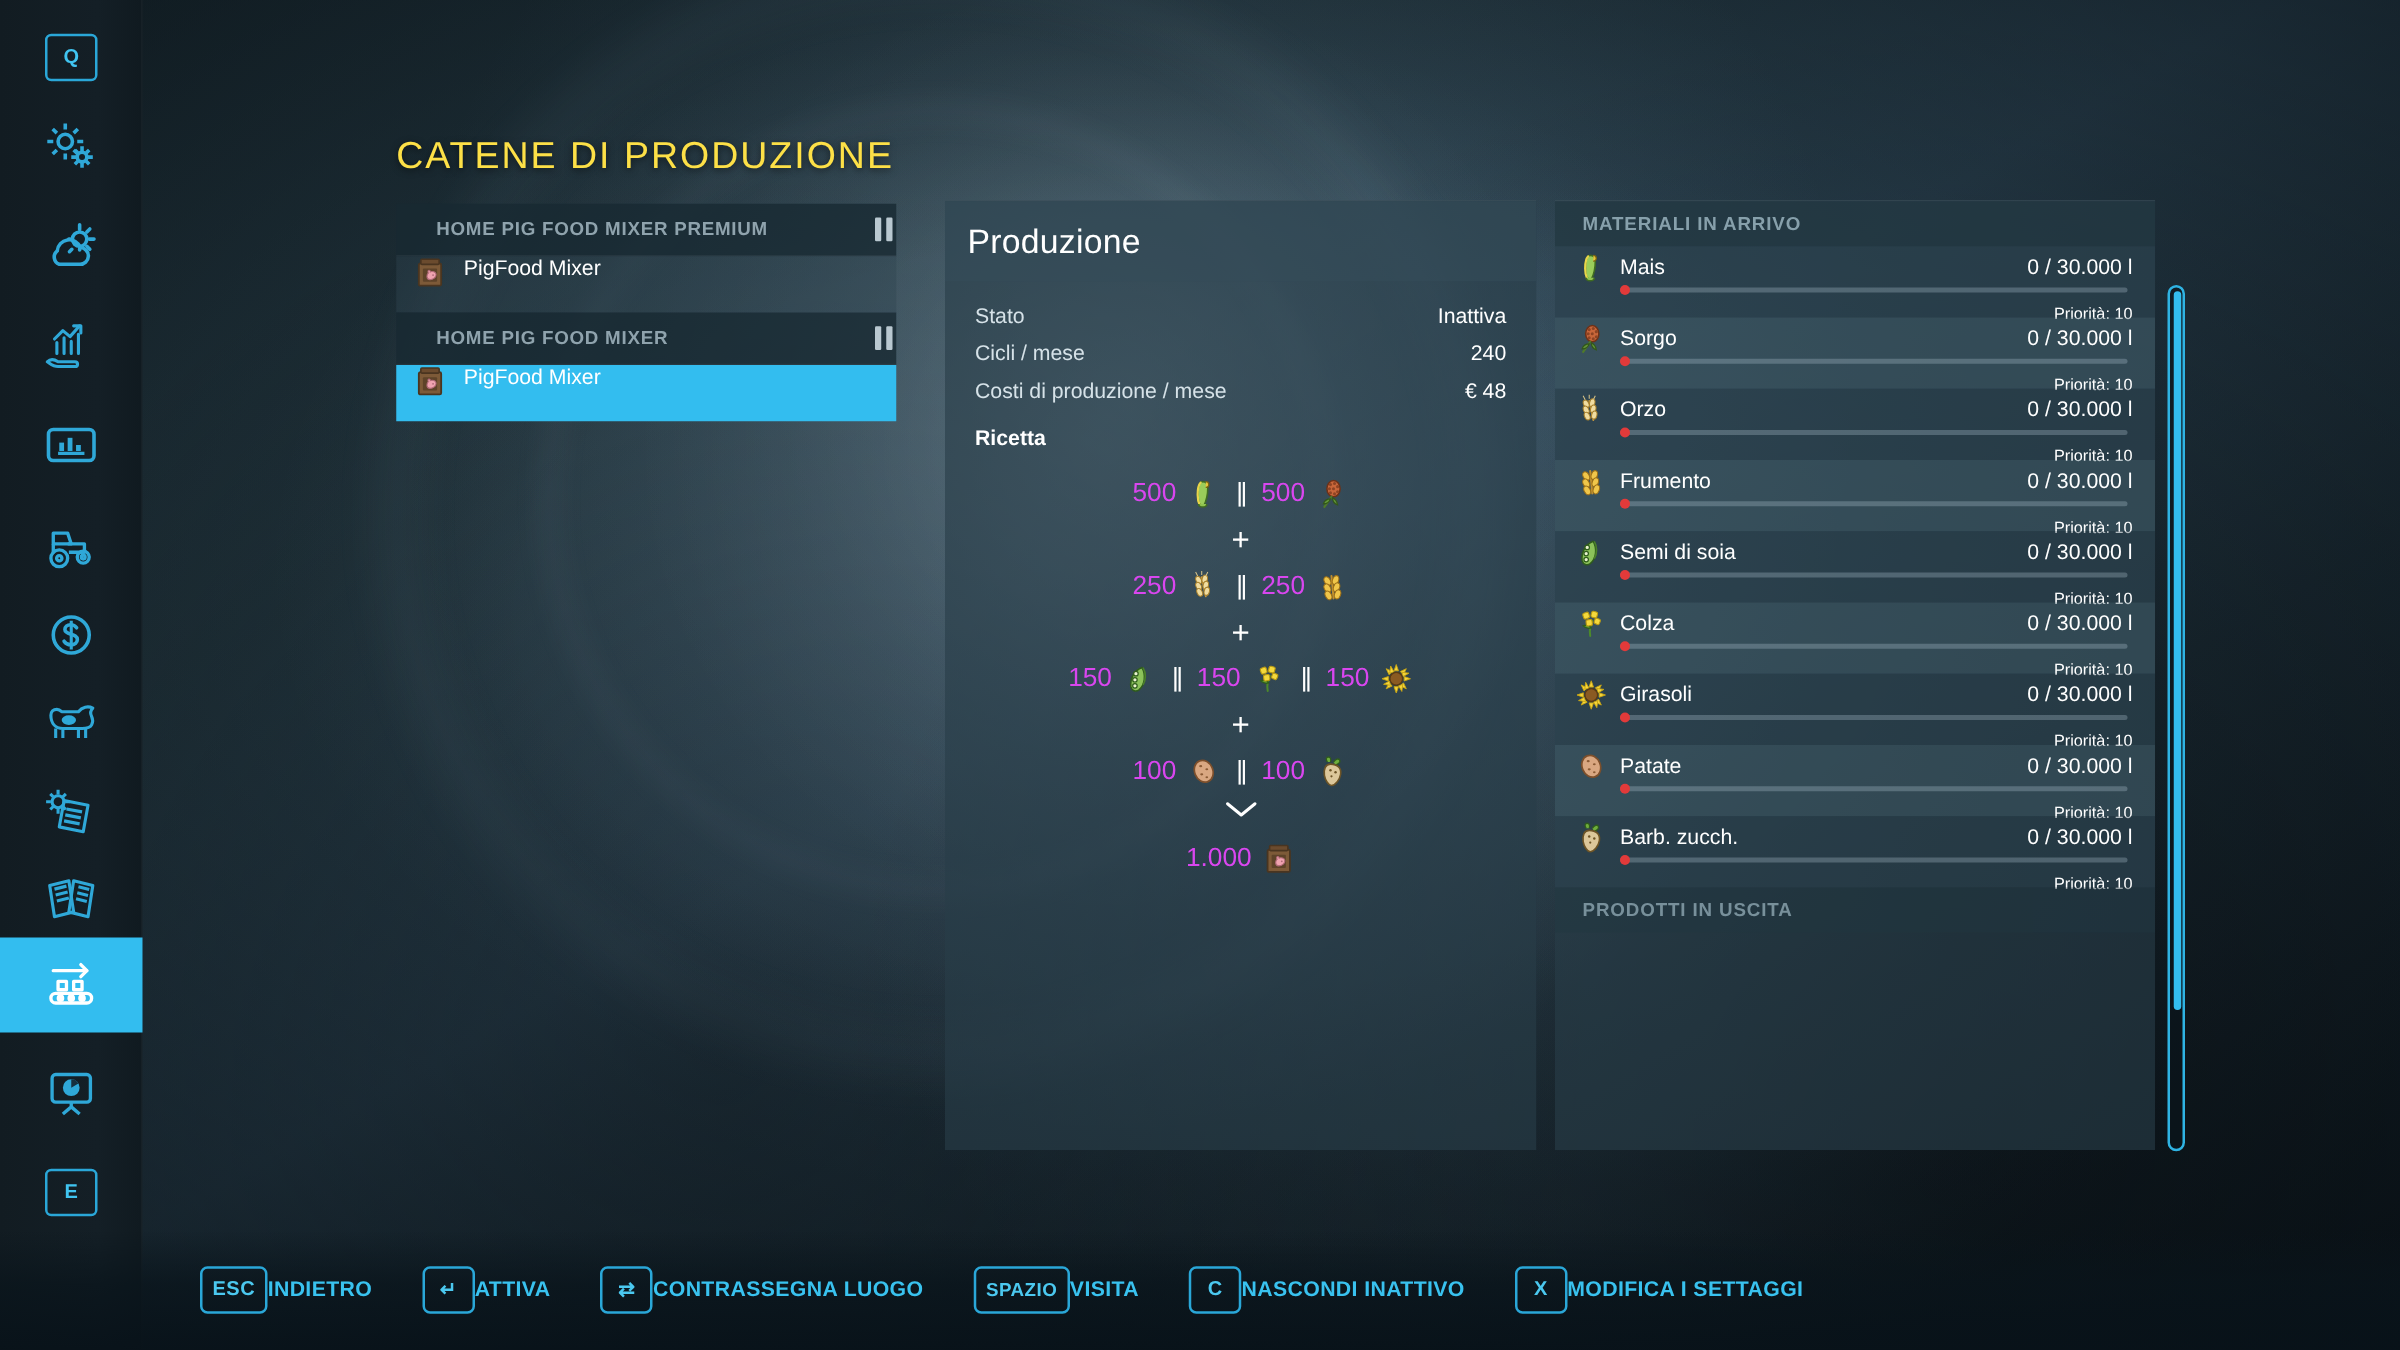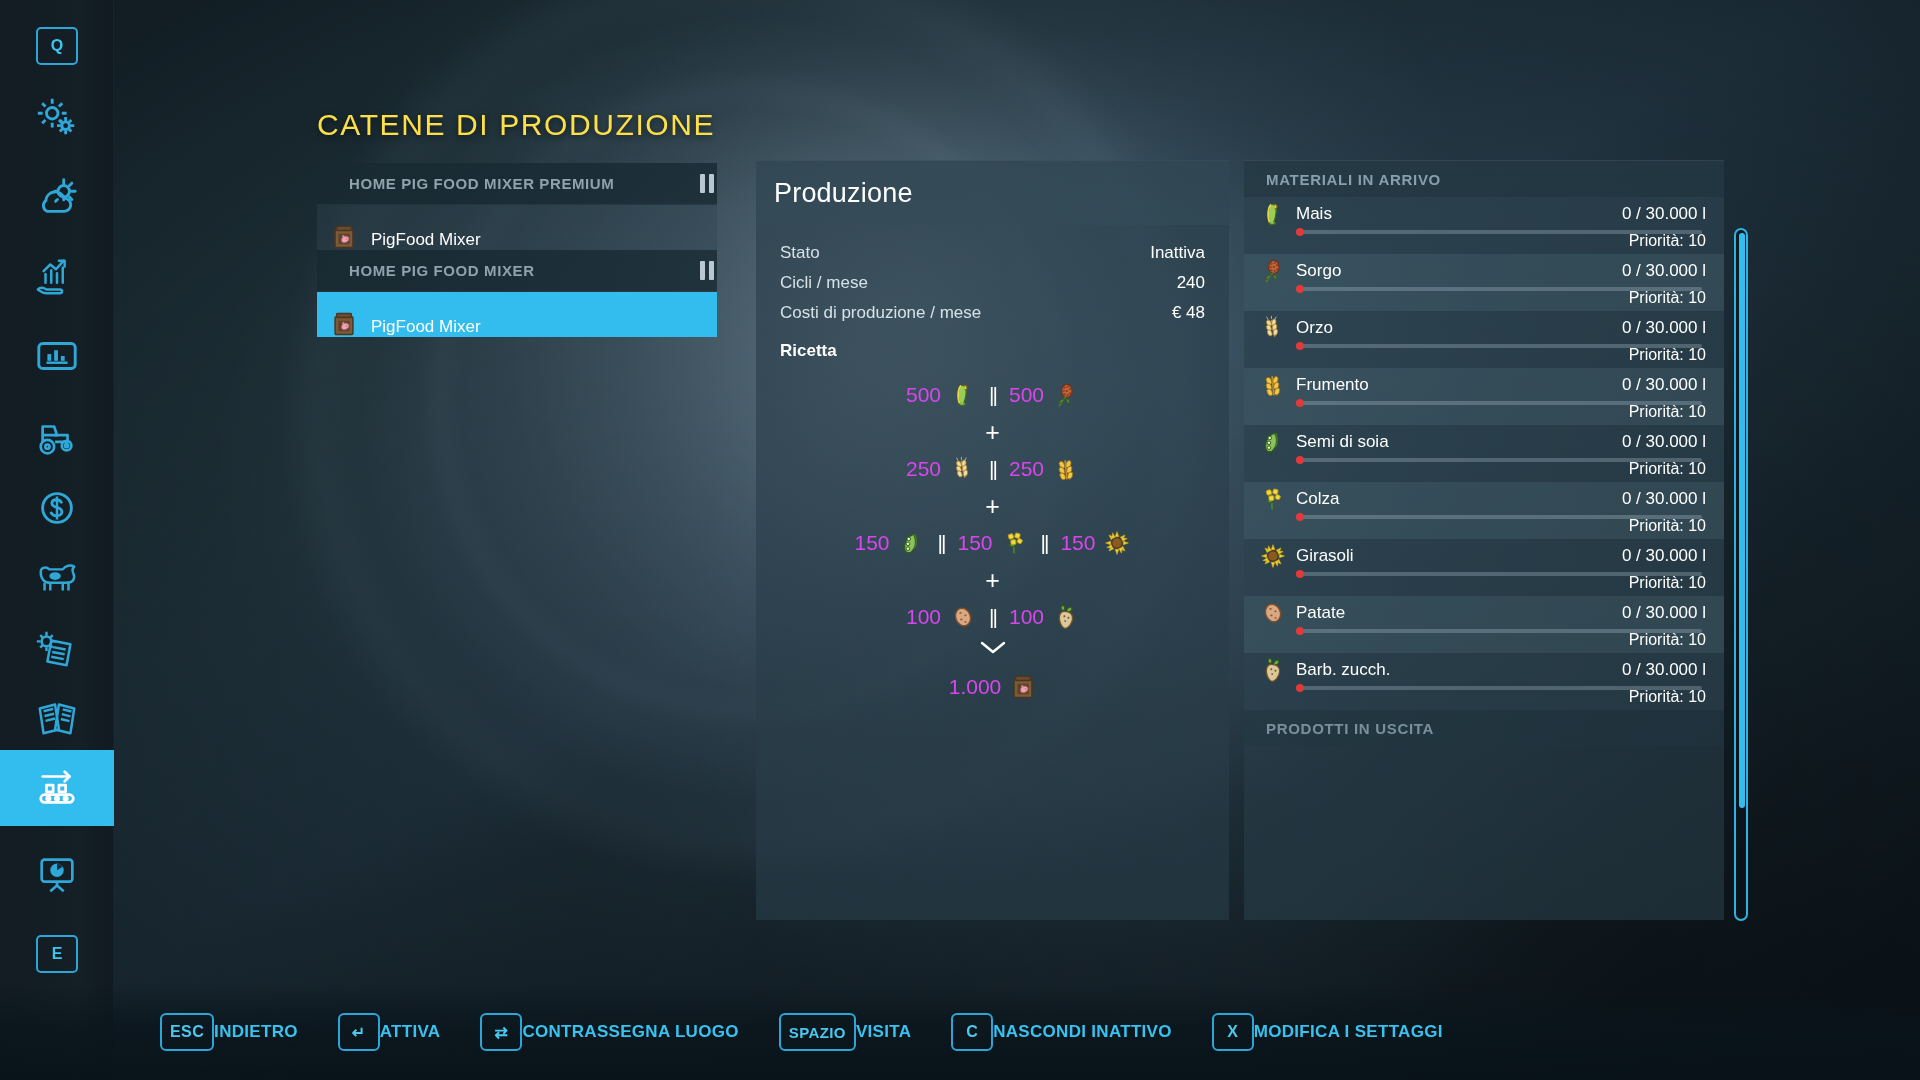--- a/index.html
+++ b/index.html
@@ -89,21 +89,21 @@
     border-bottom:1px solid rgba(255,255,255,0.05);
   }
   .chain-group-head span.lbl {
     color:#8fa3ad; font-size:15px; font-weight:bold; letter-spacing:0.6px;
     text-transform:uppercase; white-space:nowrap; overflow:hidden; text-overflow:ellipsis;
   }
   .pause-ico { display:flex; gap:4px; }
   .pause-ico i { display:block; width:5px; height:19px; background:#b9c8d0; border-radius:1px; }
 
   .chain-row {
-    height:45px; display:flex; align-items:flex-end; gap:14px; padding-left:14px;
+    height:45px; display:flex; align-items:flex-start; gap:14px; padding-left:14px;
     background:rgba(47,70,82,0.42);
   }
   .chain-row.selected { background:#33bdef; }
   .chain-row .cname { color:#ffffff; font-size:17px; font-weight:400; }
   .chain-row.selected .cname { color:#ffffff; }
 
   
   .sack { width:26px; height:26px; position:relative; }
 
   
@@ -153,21 +153,21 @@
   .mat-row.norm { background: rgba(48,72,84,0.38); }
   .mat-top { display:flex; align-items:center; height:34px; }
   .mat-ico { width:26px; height:26px; margin-right:10px; flex:0 0 26px; }
   .mat-name { color:#ffffff; font-size:17px; flex:1 1 auto; }
   .mat-amount { color:#ffffff; font-size:17px; white-space:nowrap; }
   .mat-bar {
     position:absolute; left:52px; right:22px; top:33px;
     height:4px; background:rgba(180,200,212,0.30); border-radius:2px;
   }
   .mat-bar i { position:absolute; left:0; top:-2px; width:8px; height:8px; background:#e23a3a; border-radius:50%; }
-  .mat-prio { text-align:right; color:#ffffff; font-size:16px; padding-top:1px; }
+  .mat-prio { text-align:right; color:#ffffff; font-size:13px; padding-top:12px; }
 
   
   #sb-track {
     position:absolute; left:1734px; top:228px; width:14px; height:693px;
     border:2px solid #2fb3e3; border-radius:8px; background:rgba(10,20,26,0.6);
   }
   #sb-thumb {
     position:absolute; left:3px; top:3px; width:6px; height:575px;
     background:#33bdef; border-radius:4px;
   }

